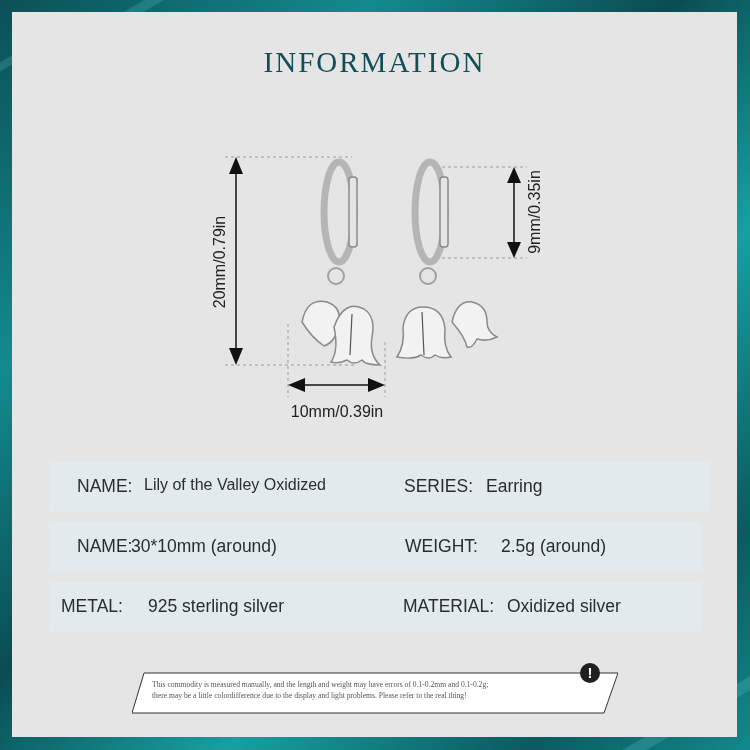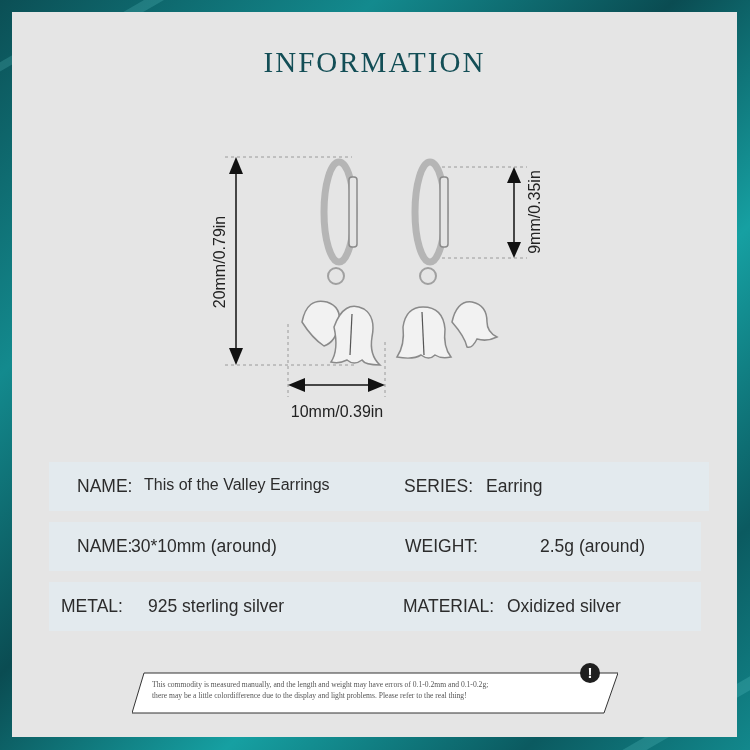--- a/index.html
+++ b/index.html
@@ -89,29 +89,29 @@
       <rect x="428" y="165" width="8" height="70" rx="3" fill="#e5e5e5"></rect>
       <circle cx="416" cy="264" r="8" fill="none" stroke="#a0a0a0" stroke-width="2"></circle>
       <path d="M385,345 q8,-12 6,-30 q3,-20 20,-20 q20,0 22,22 q-2,18 6,28 q-10,2 -16,-2 q-6,6 -14,0 q-8,5 -24,2z"></path>
       <line x1="410" y1="300" x2="412" y2="343" stroke="#555" stroke-width="1.2"></line>
       <path d="M440,310 q5,-22 20,-20 q15,3 15,20 q0,10 10,15 q-10,5 -20,2 q-5,10 -10,8 q-2,-10 -15,-25z"></path>
     </g>
   </svg>
 
   <div class="row" style="top:450px;padding-left:8px;">
     <span style="left:28px;">NAME:</span>
-    <span style="left:95px;font-size:16px;">This of the Valley Earrings</span>
+    <span style="left:95px;font-size:16px;">Lily of the Valley Oxidized</span>
     <span style="left:355px;">SERIES:</span>
     <span style="left:437px;">Earring</span>
   </div>
   <div class="row" style="top:510px;">
     <span style="left:28px;">NAME:</span>
     <span style="left:82px;">30*10mm (around)</span>
     <span style="left:356px;">WEIGHT:</span>
-    <span style="left:452px;margin-left:39px;">2.5g (around)</span>
+    <span style="left:452px;">2.5g (around)</span>
   </div>
   <div class="row" style="top:570px;">
     <span style="left:12px;">METAL:</span>
     <span style="left:99px;">925 sterling silver</span>
     <span style="left:354px;">MATERIAL:</span>
     <span style="left:458px;">Oxidized silver</span>
   </div>
 
   <div class="notice">
     <svg width="486" height="46" viewBox="0 0 486 46">

